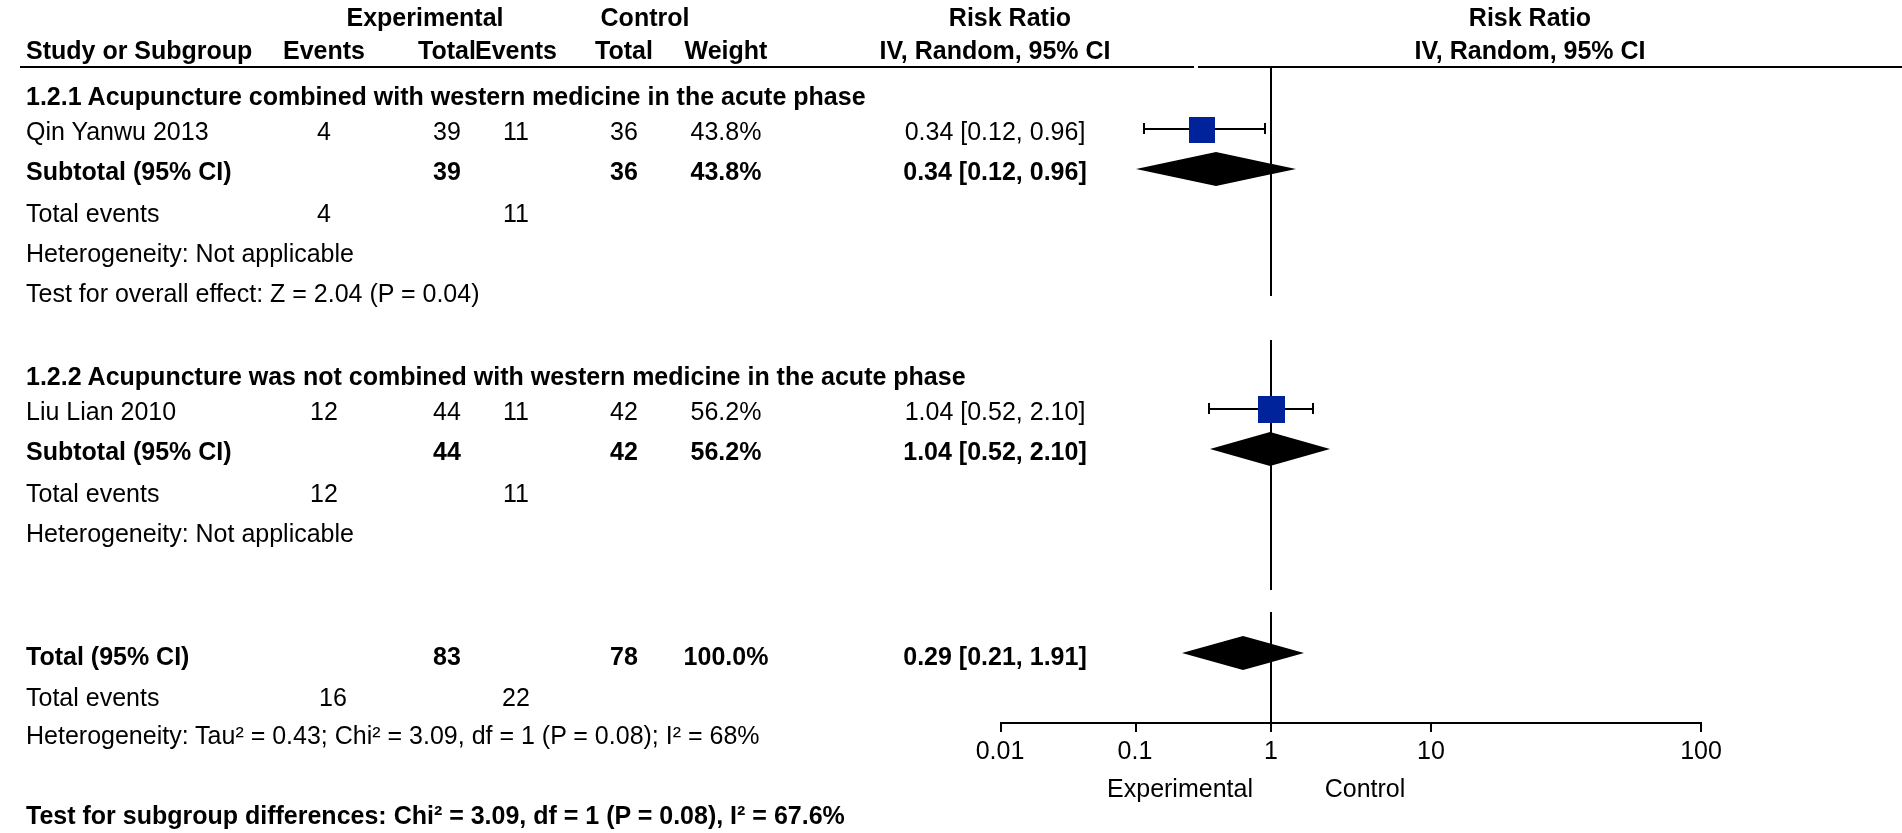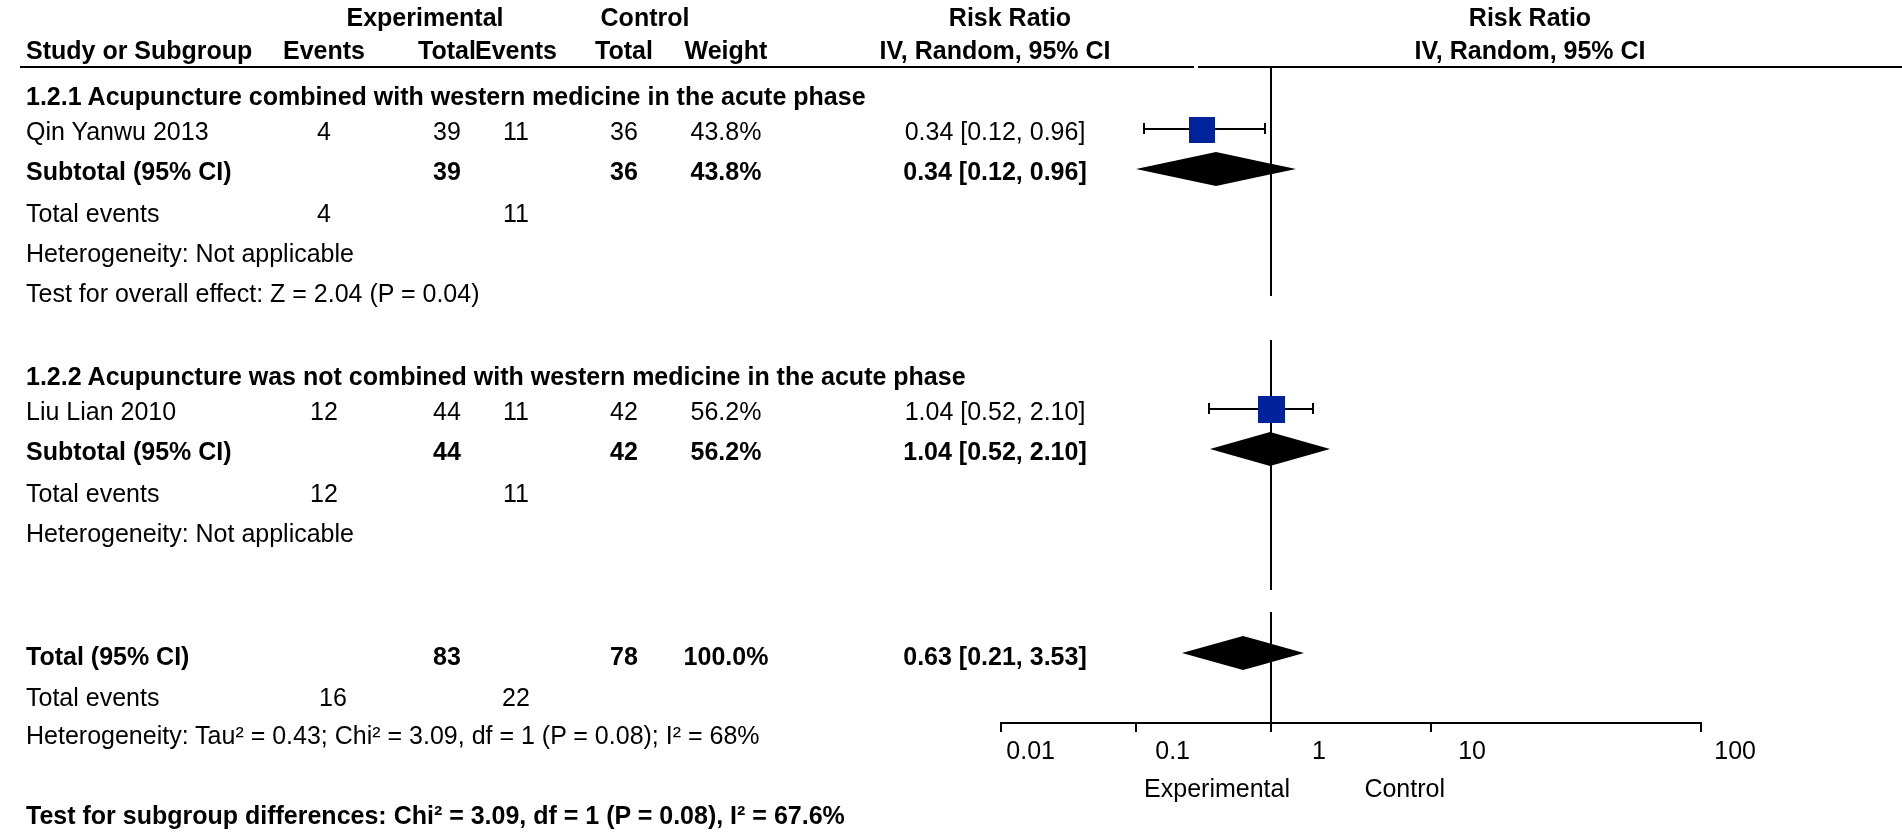--- a/index.html
+++ b/index.html
@@ -80,21 +80,21 @@
     position: absolute;
     width: 2px;
     height: 10px;
     background: #000000;
   }
   .alabel {
     position: absolute;
     font-size: 25px;
     line-height: 28px;
     white-space: nowrap;
-    text-align: right;
+    text-align: center;
   }
 </style>
 </head>
 <body>
 
 <div id="root">
 
   <div class="t b ctr" style="left:325px; top:2px; width:200px;">Experimental</div>
   <div class="t b ctr" style="left:565px; top:2px; width:160px;">Control</div>
   <div class="t b ctr" style="left:840px; top:2px; width:340px;">Risk Ratio</div>
@@ -154,21 +154,21 @@
   <div class="t" style="left:26px; top:478px;">Total events</div>
   <div class="t rgt" style="left:260px; top:478px; width:128px;">12</div>
   <div class="t rgt" style="left:452px; top:478px; width:128px;">11</div>
 
   <div class="t" style="left:26px; top:518px;">Heterogeneity: Not applicable</div>
 
   <div class="t b" style="left:26px; top:641px;">Total (95% CI)</div>
   <div class="t b rgt" style="left:396px; top:641px; width:102px;">83</div>
   <div class="t b rgt" style="left:573px; top:641px; width:102px;">78</div>
   <div class="t b rgt" style="left:660px; top:641px; width:132px;">100.0%</div>
-  <div class="t b rgt" style="left:810px; top:641px; width:370px;">0.63 [0.21, 3.53]</div>
+  <div class="t b rgt" style="left:810px; top:641px; width:370px;">0.29 [0.21, 1.91]</div>
 
   <div class="t" style="left:26px; top:682px;">Total events</div>
   <div class="t rgt" style="left:269px; top:682px; width:128px;">16</div>
   <div class="t rgt" style="left:452px; top:682px; width:128px;">22</div>
 
   <div class="t" style="left:26px; top:720px;">Heterogeneity: Tau² = 0.43; Chi² = 3.09, df = 1 (P = 0.08); I² = 68%</div>
   <div class="t" style="left:26px; top:800px;font-weight:bold;">Test for subgroup differences: Chi² = 3.09, df = 1 (P = 0.08), I² = 67.6%</div>
 
   <div id="plot">
 

